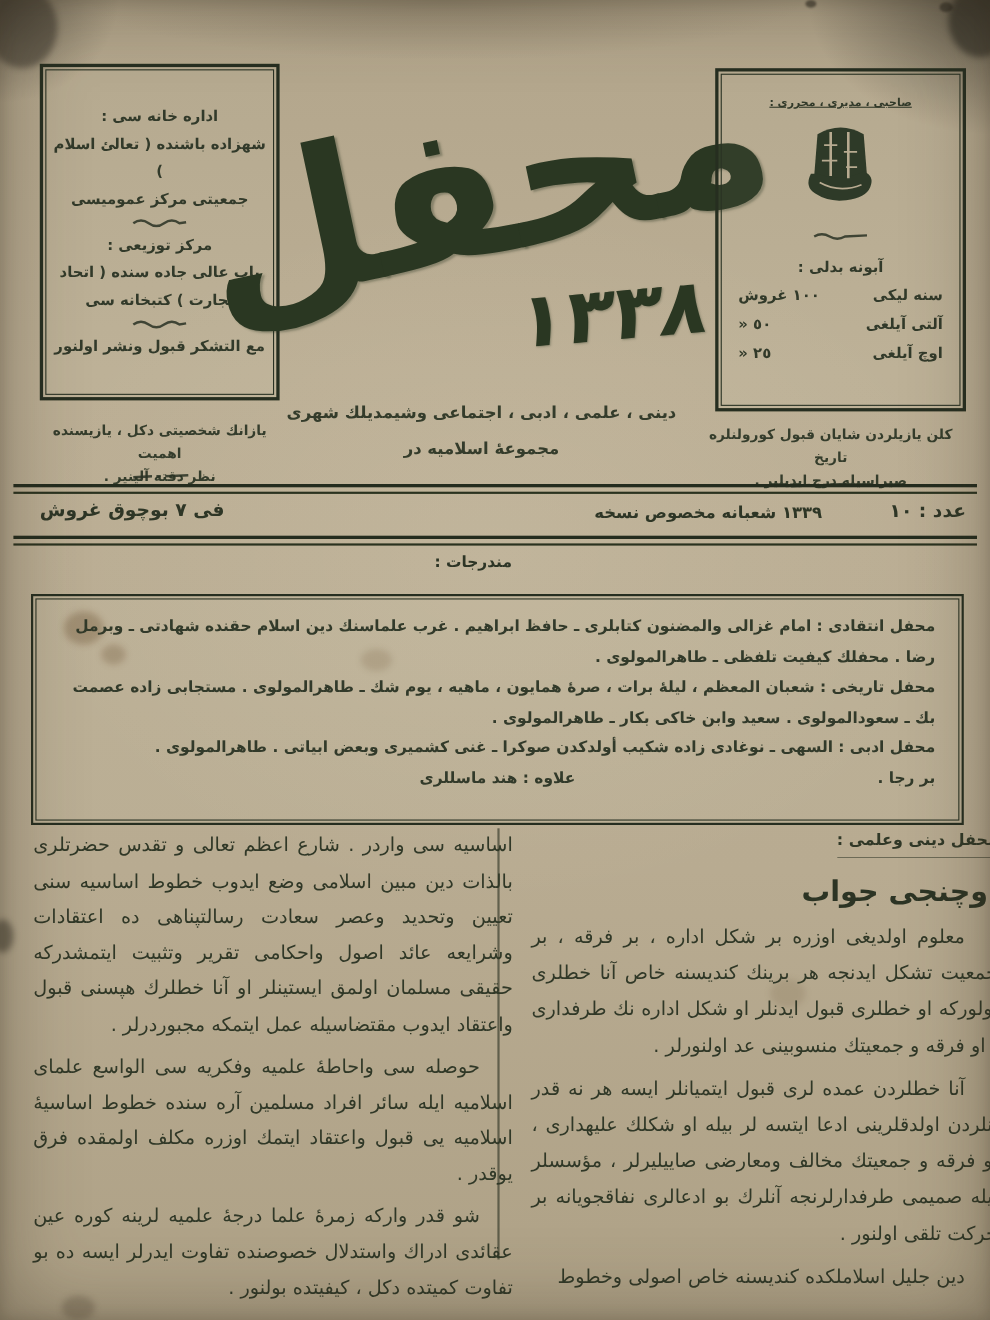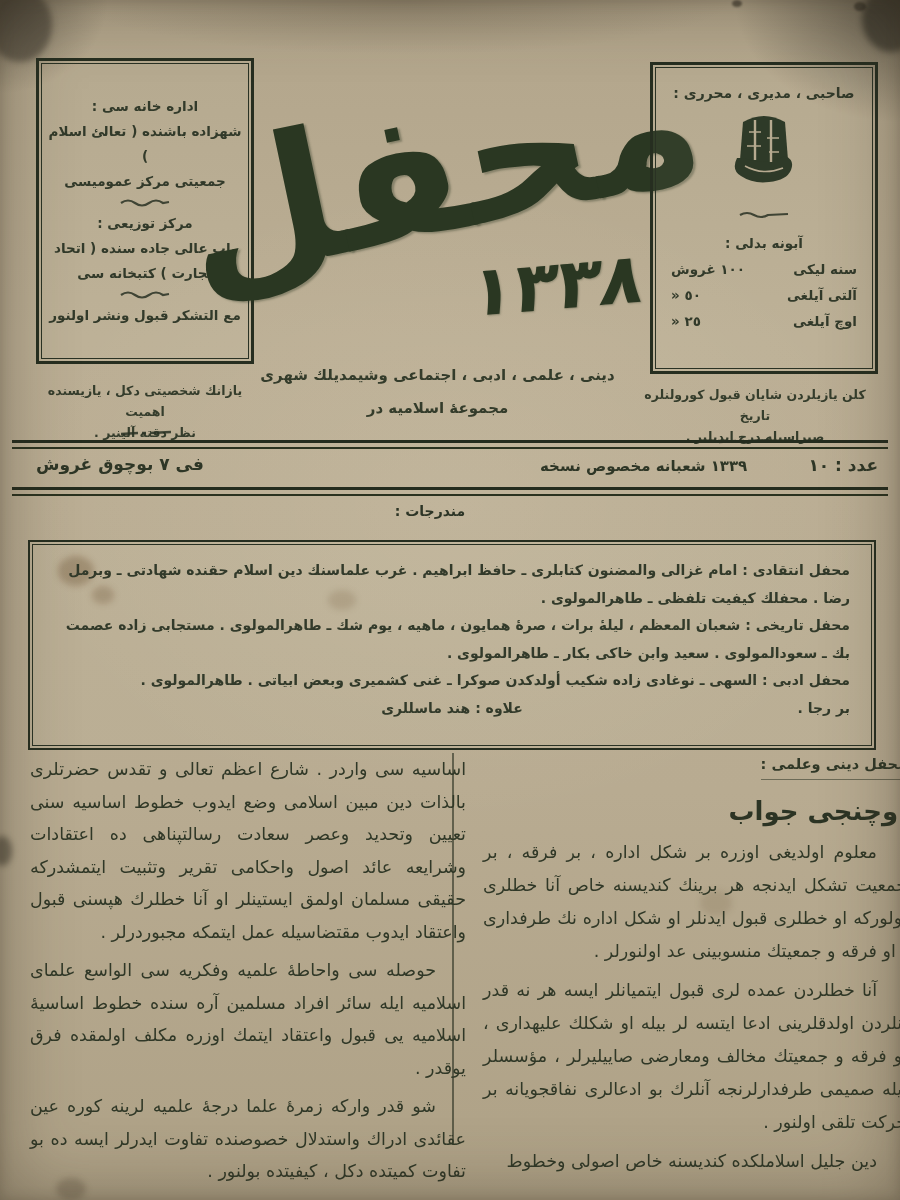--- a/index.html
+++ b/index.html
@@ -106,21 +106,21 @@
     <path d="M3,6 L20,5 M24,5 h4 M32,5 L53,4" stroke="#2a3224" stroke-width="2.4" fill="none"></path>
     </svg>
 
   <div class="journal-title">محفل</div>
   <div class="journal-year">١٣٣٨</div>
   <div class="subtitle" style="top:366px;">دینی ، علمی ، ادبی ، اجتماعی وشیمدیلك شهری</div>
   <div class="subtitle" style="top:399px;">مجموعهٔ اسلامیه در</div>
 
   <div class="frame" style="left:650px;top:62px;width:222px;height:306px;">
     <div class="boxtext" style="justify-content:flex-start;padding-top:8px;">
-      <div style="font-size:14px;">صاحبی ، مدیری ، محرری :</div>
+      <div style="font-size:10px;text-decoration:underline;">صاحبی ، مدیری ، محرری :</div>
       <div class="seal-wrap">
         <svg width="78" height="96" viewBox="0 0 78 96">
           <path d="M18,14 Q39,2 60,14 L63,52 Q39,60 15,52 Z" fill="#2e3a28"></path>
           <path d="M12,50 Q6,62 16,68 Q28,76 44,74 Q62,72 66,62 Q70,52 60,48 Q40,58 18,50 Z" fill="#2e3a28"></path>
           <path d="M30,12 v40 M46,12 v42" stroke="#b7aa90" stroke-width="2.4" fill="none"></path>
           <path d="M24,24 h12 M42,30 h12 M22,38 h14 M44,44 h10 M20,58 q18,10 38,2" stroke="#b7aa90" stroke-width="1.6" fill="none"></path>
         </svg>
       </div>
       <svg class="squiggle" width="52" height="9" viewBox="0 0 52 9">
           <path d="M2,5 Q9,1 16,5 T30,5 L50,4" fill="none" stroke="#2a3224" stroke-width="2.2"></path>

